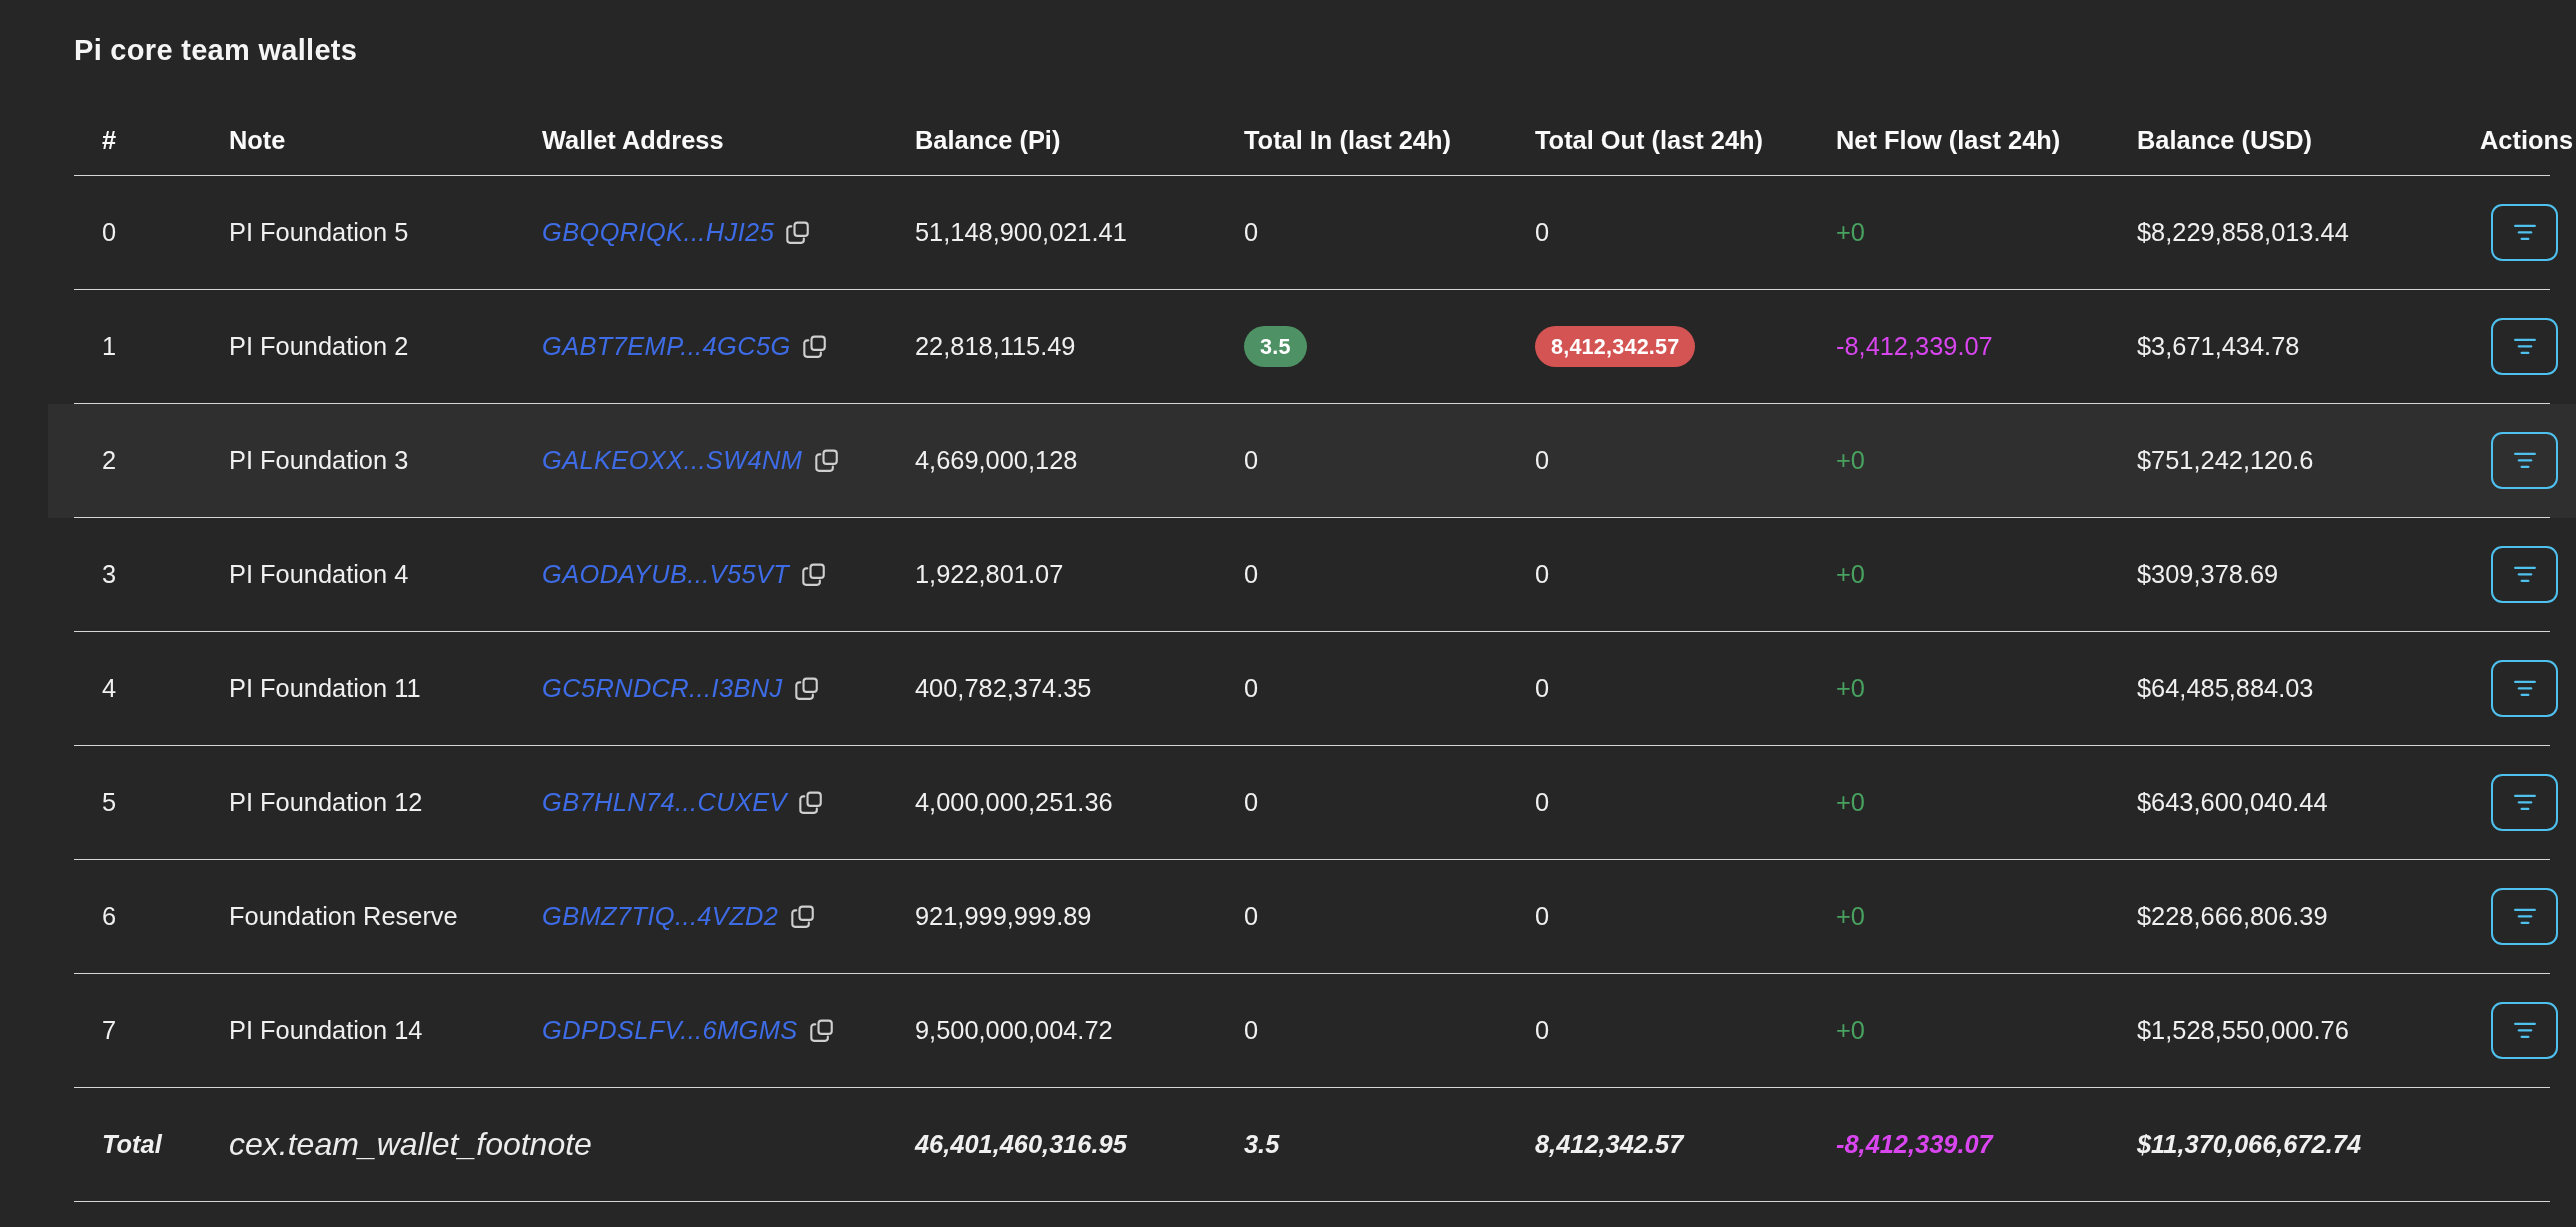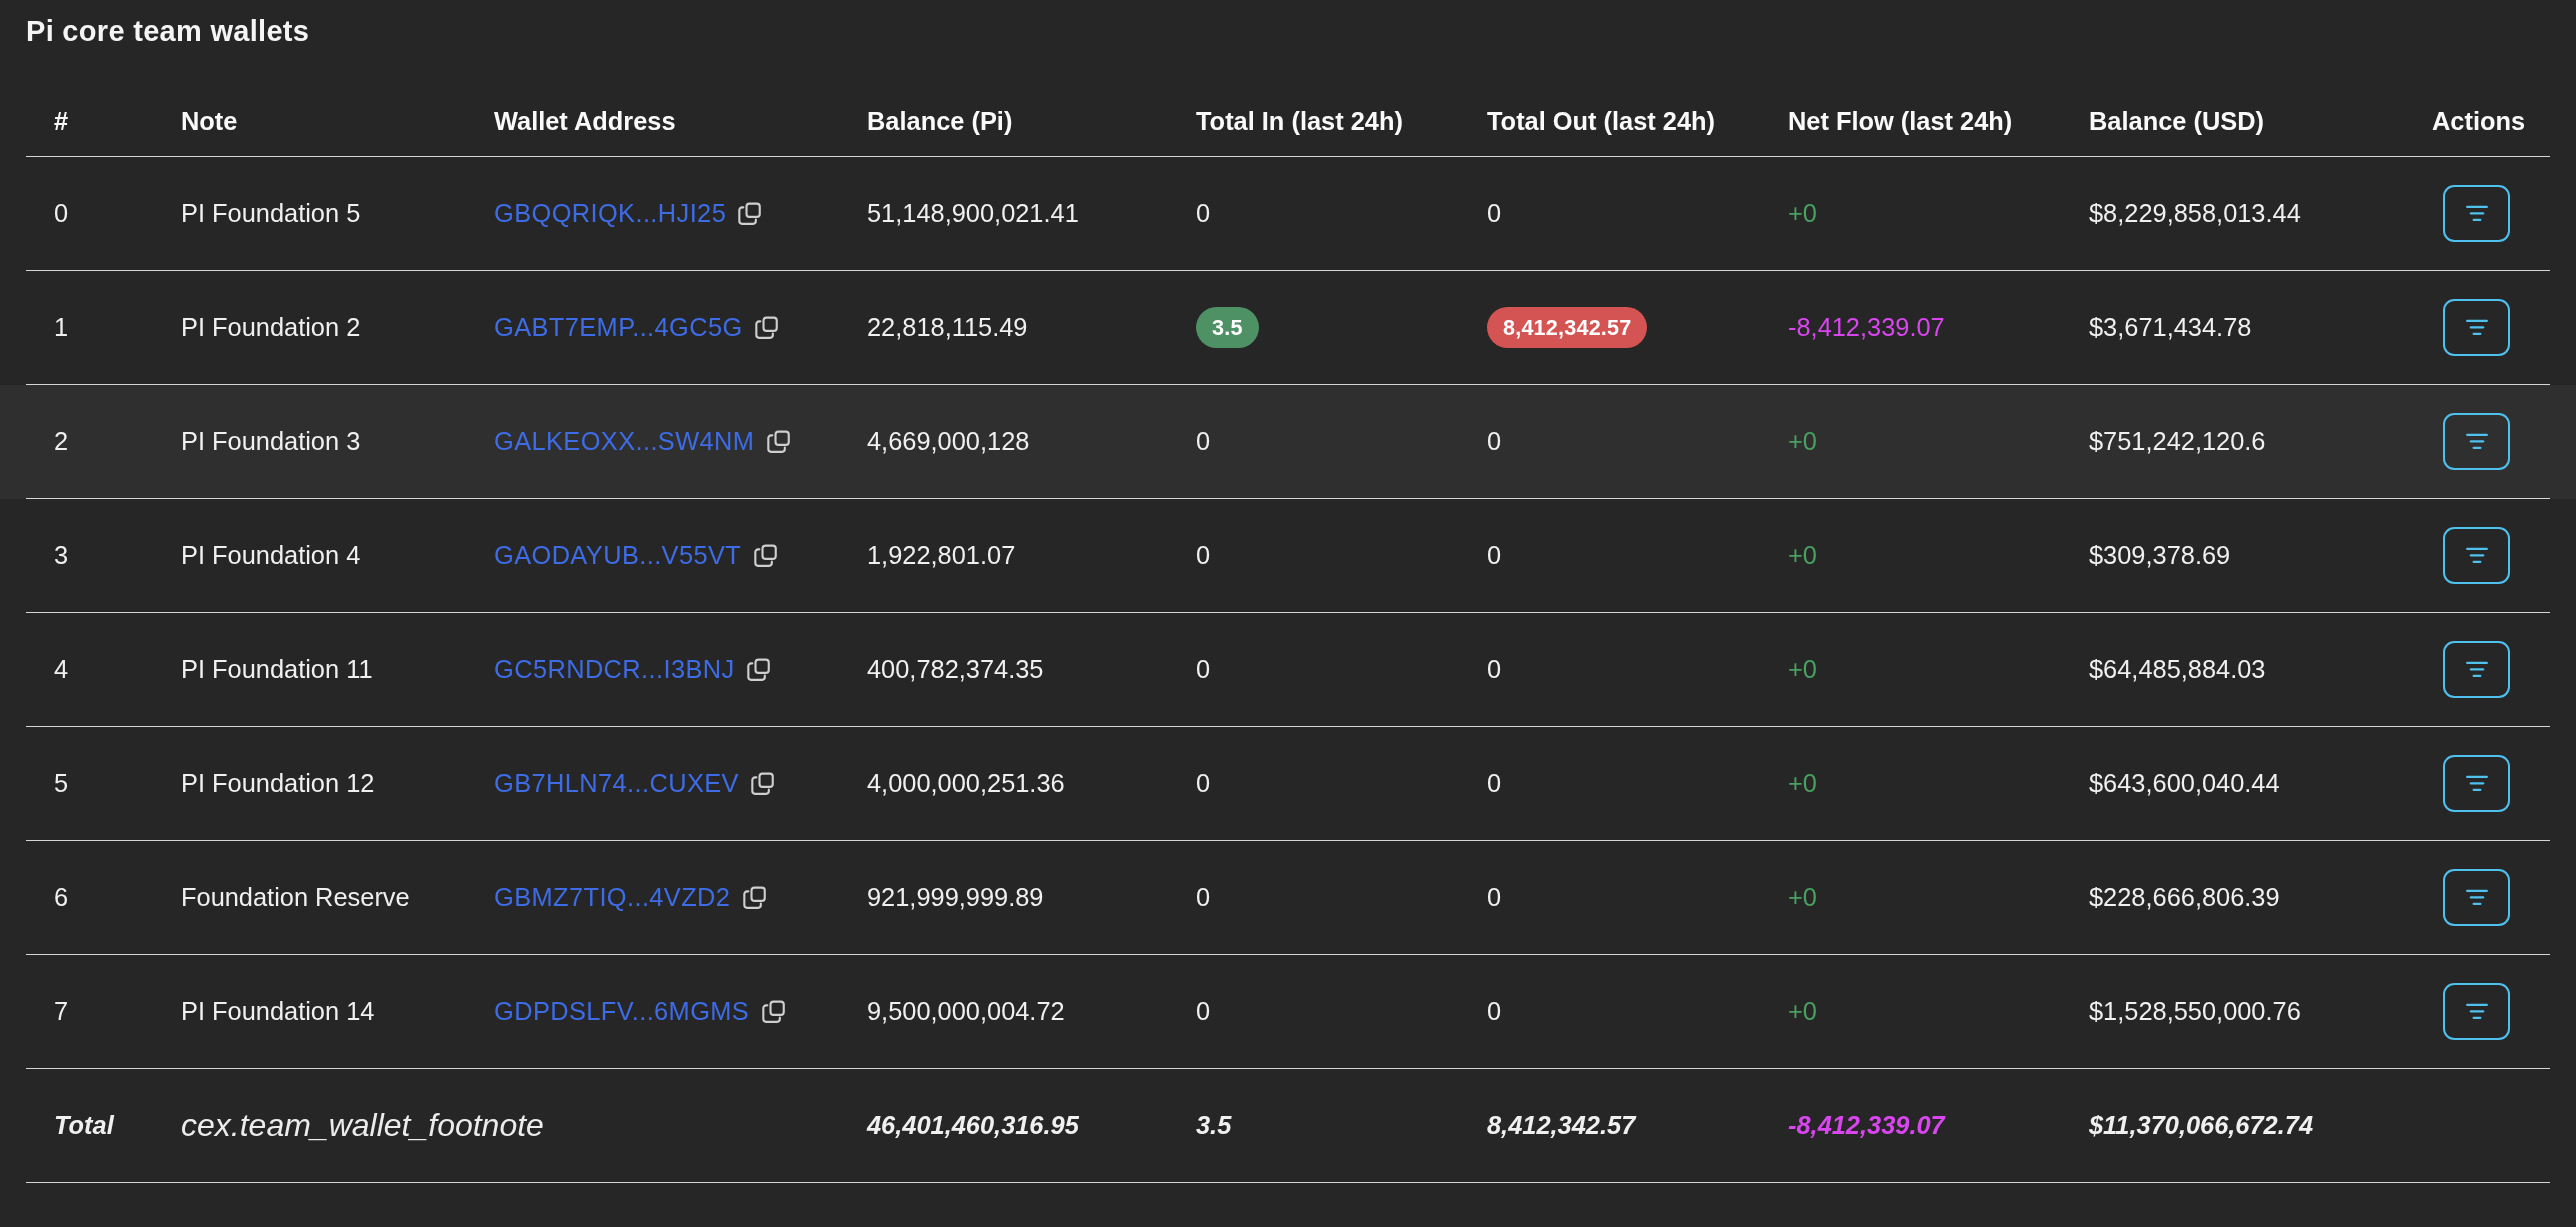--- a/index.html
+++ b/index.html
@@ -3,21 +3,21 @@
 <meta charset="utf-8">
 <style>
   * { box-sizing: border-box; margin: 0; padding: 0; }
   html, body {
     width: 2576px; height: 1228px;
     background: #262626;
     color: #f0f0f0;
     font-family: "Liberation Sans", sans-serif;
     overflow: hidden;
   }
-  .page { padding-top: 2px; }
+  .page { padding-top: 21px; margin-left: 48px; }
   .title {
     margin: 13px 26px 0 26px;
     font-size: 29px;
     font-weight: bold;
     color: #f5f5f5;
     letter-spacing: 0.3px;
   }
   .table { margin-top: 39px; }
   .row { padding: 0 26px; }
   .row.highlight { background: rgba(255,255,255,0.045); }
@@ -41,20 +41,21 @@
     padding-left: 28px;
     white-space: nowrap;
     color: #f0f0f0;
   }
   .addr-cell { display: flex; align-items: center; gap: 11.3px; }
   .addr-link {
     color: #3d6ce6;
     text-decoration: none;
     letter-spacing: 0.4px;
     cursor: pointer;
+    font-style: italic;
   }
   .copy-btn {
     background: none; border: none; cursor: pointer;
     display: inline-flex; align-items: center;
     padding: 0;
   }
   .pos { color: #48a15f; }
   .neg { color: #d946ef; }
   .badge {
     display: inline-block;

